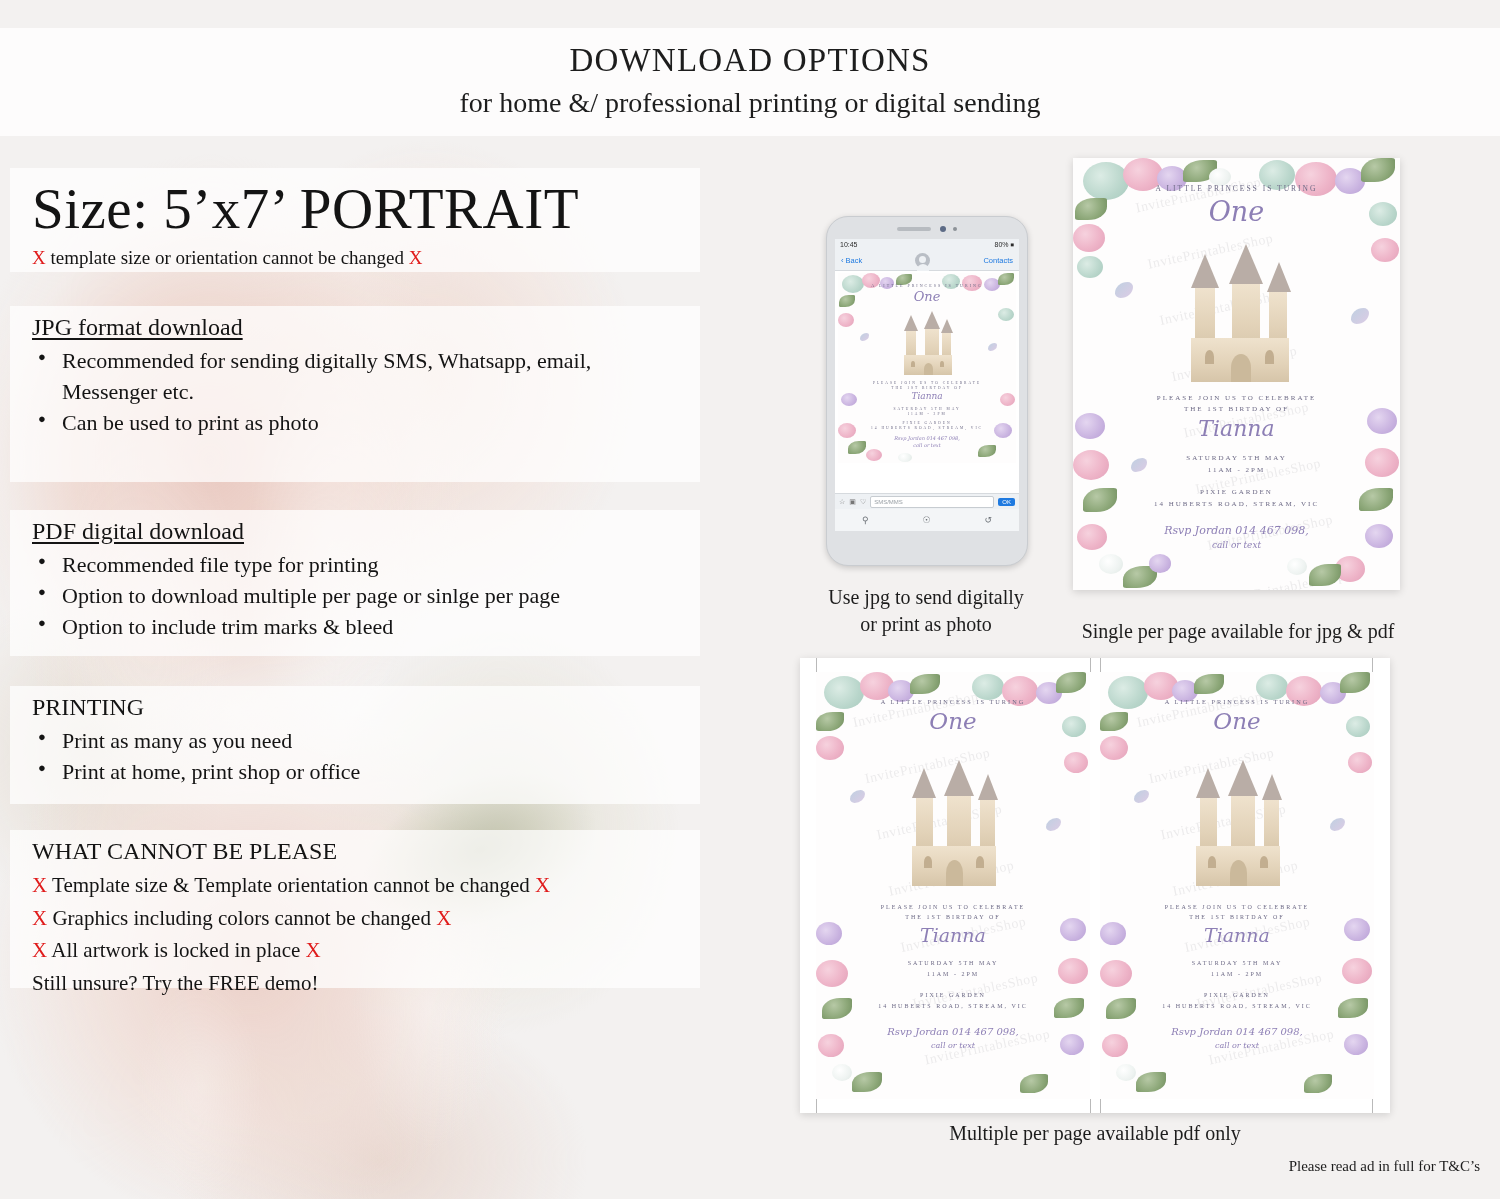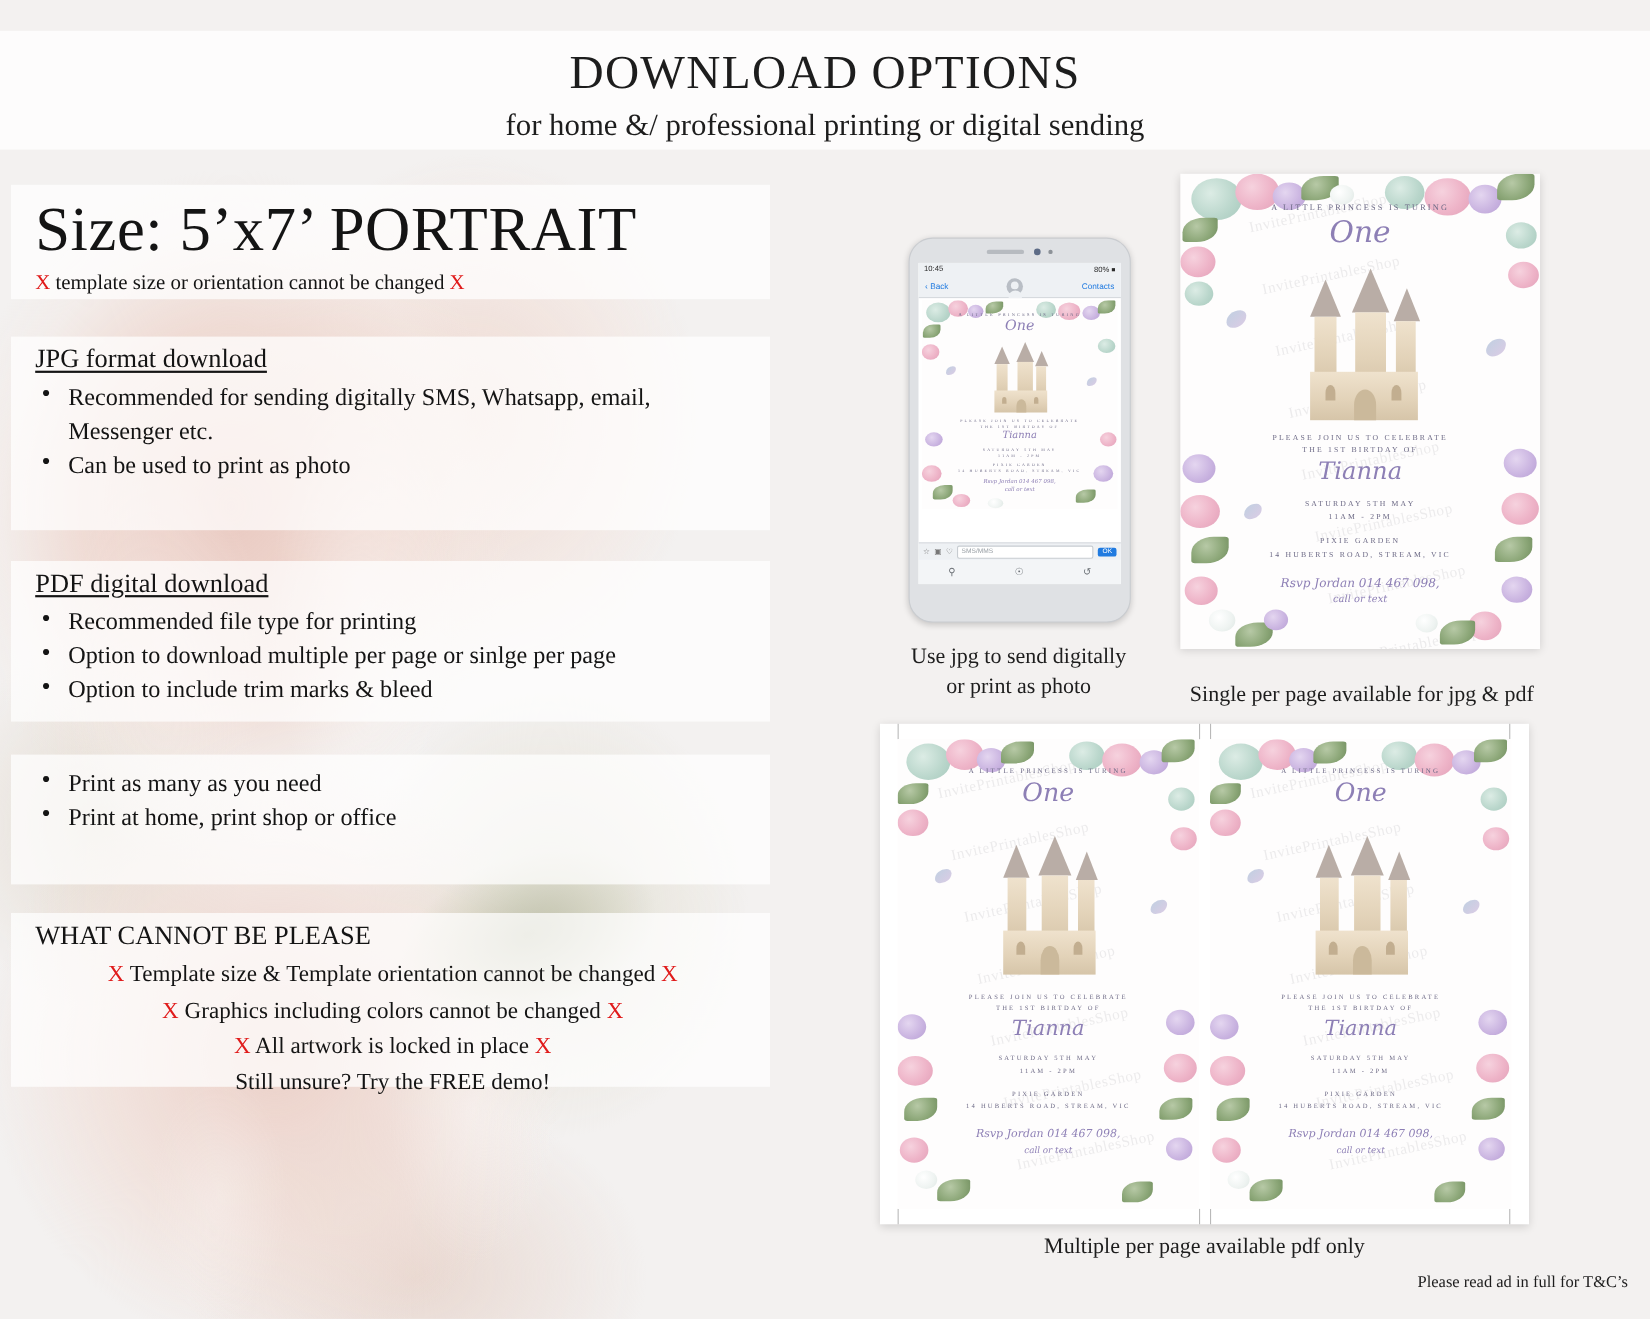--- a/index.html
+++ b/index.html
@@ -38,21 +38,21 @@
     transform:rotate(-18deg);
   }
 
   
   .header {
     position:absolute; left:0; top:28px; width:1500px; height:108px;
     background:rgba(255,255,255,.78);
     text-align:center;
   }
   .header .line1{
-    font-size:43px; letter-spacing:1.2px; color:#1d1d1d; padding-top:14px;text-align:center;
+    font-size:33px; letter-spacing:1.2px; color:#1d1d1d; padding-top:14px;text-align:center;
   }
   .header .line2{
     font-size:28px; color:#1d1d1d; padding-top:8px;
   }
 
   
   .panel{
     position:absolute;
     background:rgba(255,255,255,.72);
     padding:8px 18px 12px 22px;
@@ -72,21 +72,21 @@
   ul.bullets{
     margin:2px 0 0; padding-left:26px; list-style:none;
   }
   ul.bullets li{
     font-size:22px; color:#141414; line-height:1.42; position:relative; padding-left:4px;
   }
   ul.bullets li:before{
     content:"\25CF"; position:absolute; left:-20px; top:0; font-size:13px; line-height:1.9;
   }
   .x{ color:#e01b1b; font-weight:400; }
-  .cannot-line{ font-size:21px; color:#141414; line-height:1.55; margin:0;text-align:center; }
+  .cannot-line{ font-size:21px; color:#141414; line-height:1.55; margin:0; }
 
   
   #panel-size      { left:10px;  top:168px; width:690px; height:104px; }
   #panel-jpg       { left:10px;  top:306px; width:690px; height:176px; }
   #panel-pdf       { left:10px;  top:510px; width:690px; height:146px; }
   #panel-printing  { left:10px;  top:686px; width:690px; height:118px; }
   #panel-cannot    { left:10px;  top:830px; width:690px; height:158px; }
 
   
   .invite{
@@ -210,20 +210,21 @@
 <div class="panel" id="panel-pdf">
   <h2>PDF digital download</h2>
   <ul class="bullets">
     <li>Recommended file type for printing</li>
     <li>Option to download multiple per page or sinlge per page</li>
     <li>Option to include trim marks &amp; bleed</li>
   </ul>
 </div>
 
 <div class="panel" id="panel-printing">
+  <h2 class="plain">PRINTING</h2>
   <ul class="bullets">
     <li>Print as many as you need</li>
     <li>Print at home, print shop or office</li>
   </ul>
 </div>
 
 <div class="panel" id="panel-cannot">
   <h2 class="plain">WHAT CANNOT BE PLEASE</h2>
   <p class="cannot-line">
     <span class="x">X</span>

